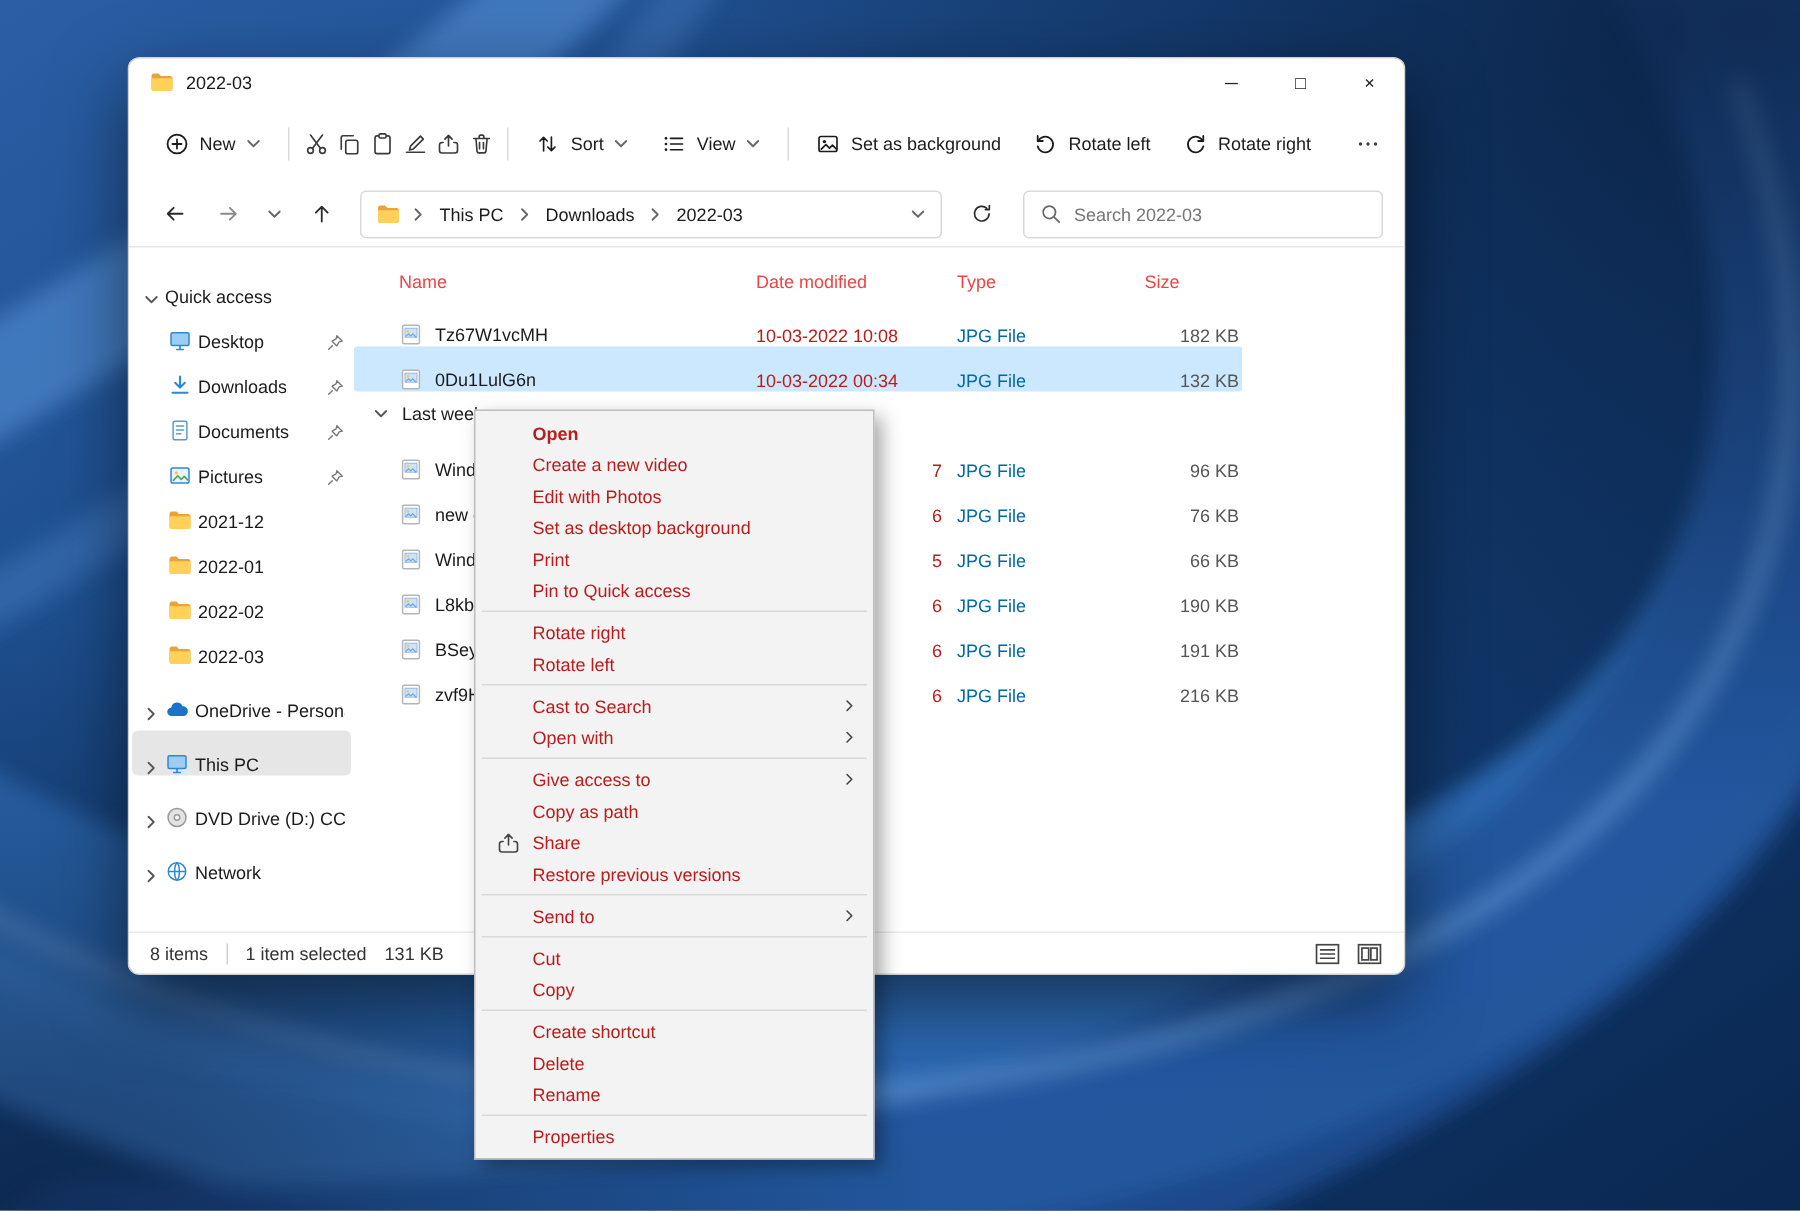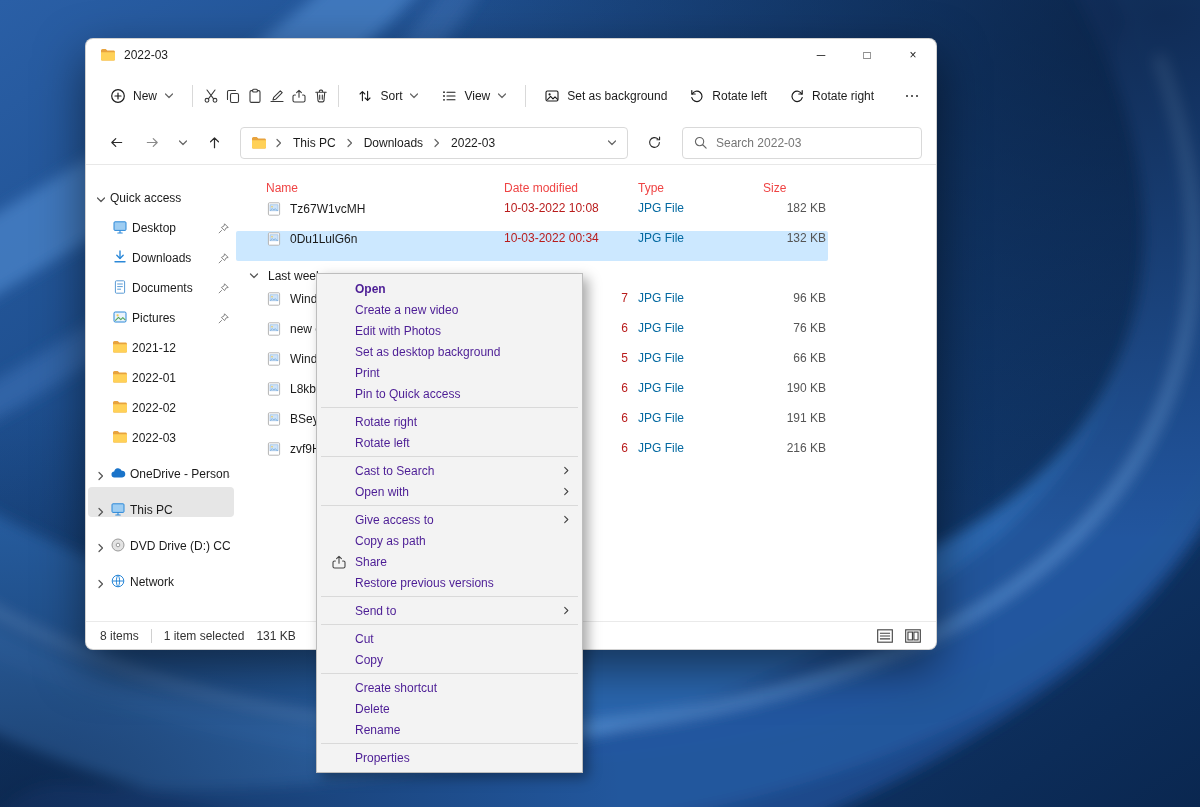--- a/index.html
+++ b/index.html
@@ -49,36 +49,36 @@
   .sb-label{overflow:hidden;text-overflow:clip}
   .sb-pin{margin-left:auto;width:13px;height:13px;color:#777;flex:0 0 auto}
 
   .filelist{flex:1;padding-top:10px;position:relative;overflow:hidden}
   .f-cols{height:26px;display:flex;align-items:center;color:#ef4444}
   .c-name{width:268px;padding-left:30px}
   .c-date{width:134px}
   .c-type{width:116px}
   .c-size{width:74px;padding-left:9px}
   .group-row{height:30px;display:flex;align-items:center;gap:9px;padding-left:13px;color:#1b1b1b}
-  .f-row{height:30px;display:flex;align-items:flex-start;width:592px;border-radius:2px}
+  .f-row{height:30px;display:flex;align-items:flex-end;width:592px;border-radius:2px}
   .f-row.selected{background:#cce8ff}
   .cell-name{width:268px;display:flex;align-items:center;gap:8px;padding-left:30px;white-space:nowrap;overflow:hidden}
   .cell-date{width:134px;color:#b91c1c}
   .cell-date.frag{text-align:right;padding-right:10px}
   .cell-type{width:116px;color:#0369a1}
   .cell-size{width:74px;color:#555;text-align:right;padding-right:2px}
 
   .statusbar{height:28px;display:flex;align-items:center;padding:0 14px;gap:12px;border-top:1px solid #eaeaea;flex:0 0 auto;color:#333}
   .sb-div{width:1px;height:14px;background:#d0d0d0}
   .status-views{margin-left:auto;display:flex;gap:10px;align-items:center}
   .view-ico{width:18px;height:18px;color:#444}
 
   
   .context-menu{position:absolute;left:316px;top:273px;width:267px;background:#f3f3f3;border:1px solid #bdbdbd;
-    box-shadow:5px 5px 12px rgba(0,0,0,.35);padding:4px 2px;z-index:10;font-size:12px;color:#4c1d95}
+    box-shadow:5px 5px 12px rgba(0,0,0,.35);padding:4px 2px;z-index:10;font-size:12px;color:#b91c1c}
   .cm-item{height:21px;display:flex;align-items:center;padding:0 8px 0 36px;position:relative}
   .cm-item .b{font-weight:bold}
   .cm-sep{height:1px;background:#d9d9d9;margin:3px 2px}
   .cm-icon{position:absolute;left:12px;top:2.5px;width:16px;height:16px}
   .cm-arrow{position:absolute;right:9px;top:6px;width:9px;height:9px;color:#444}
 </style>
 </head>
 <body>
 
 <svg width="0" height="0" style="position:absolute" aria-hidden="true">

